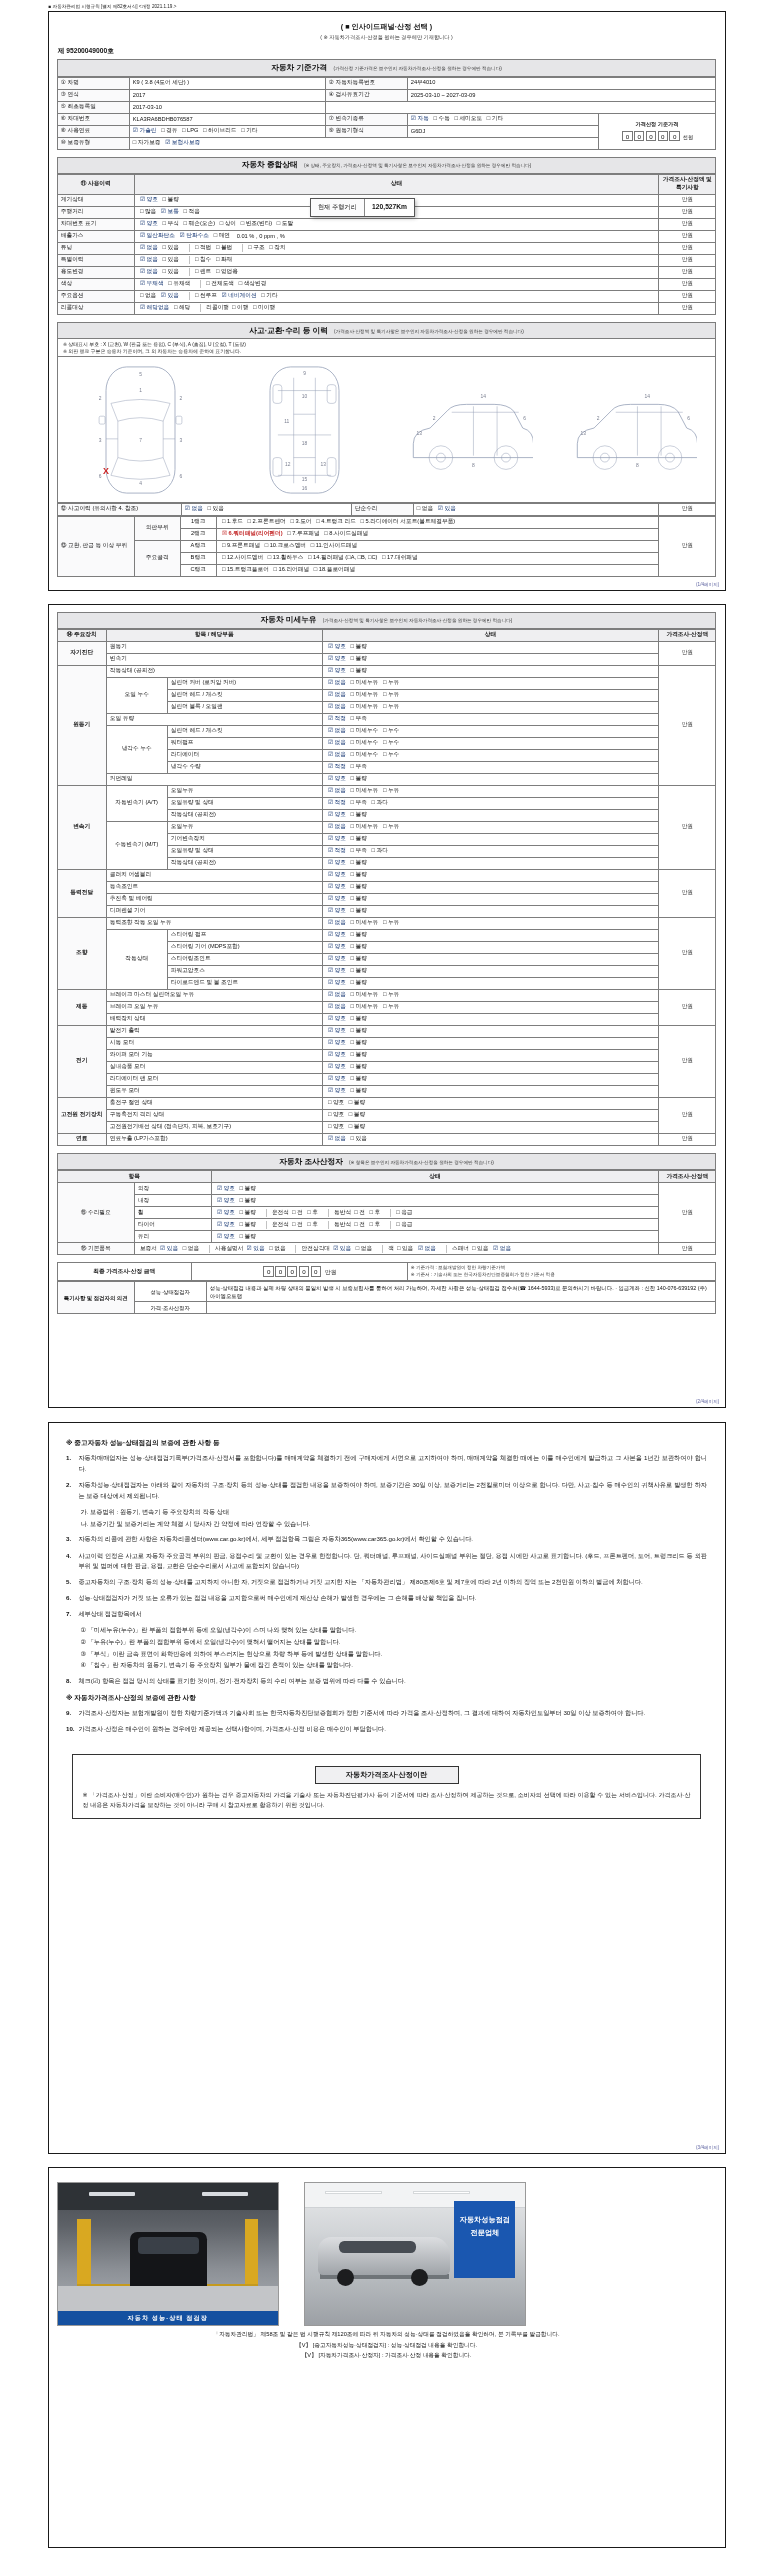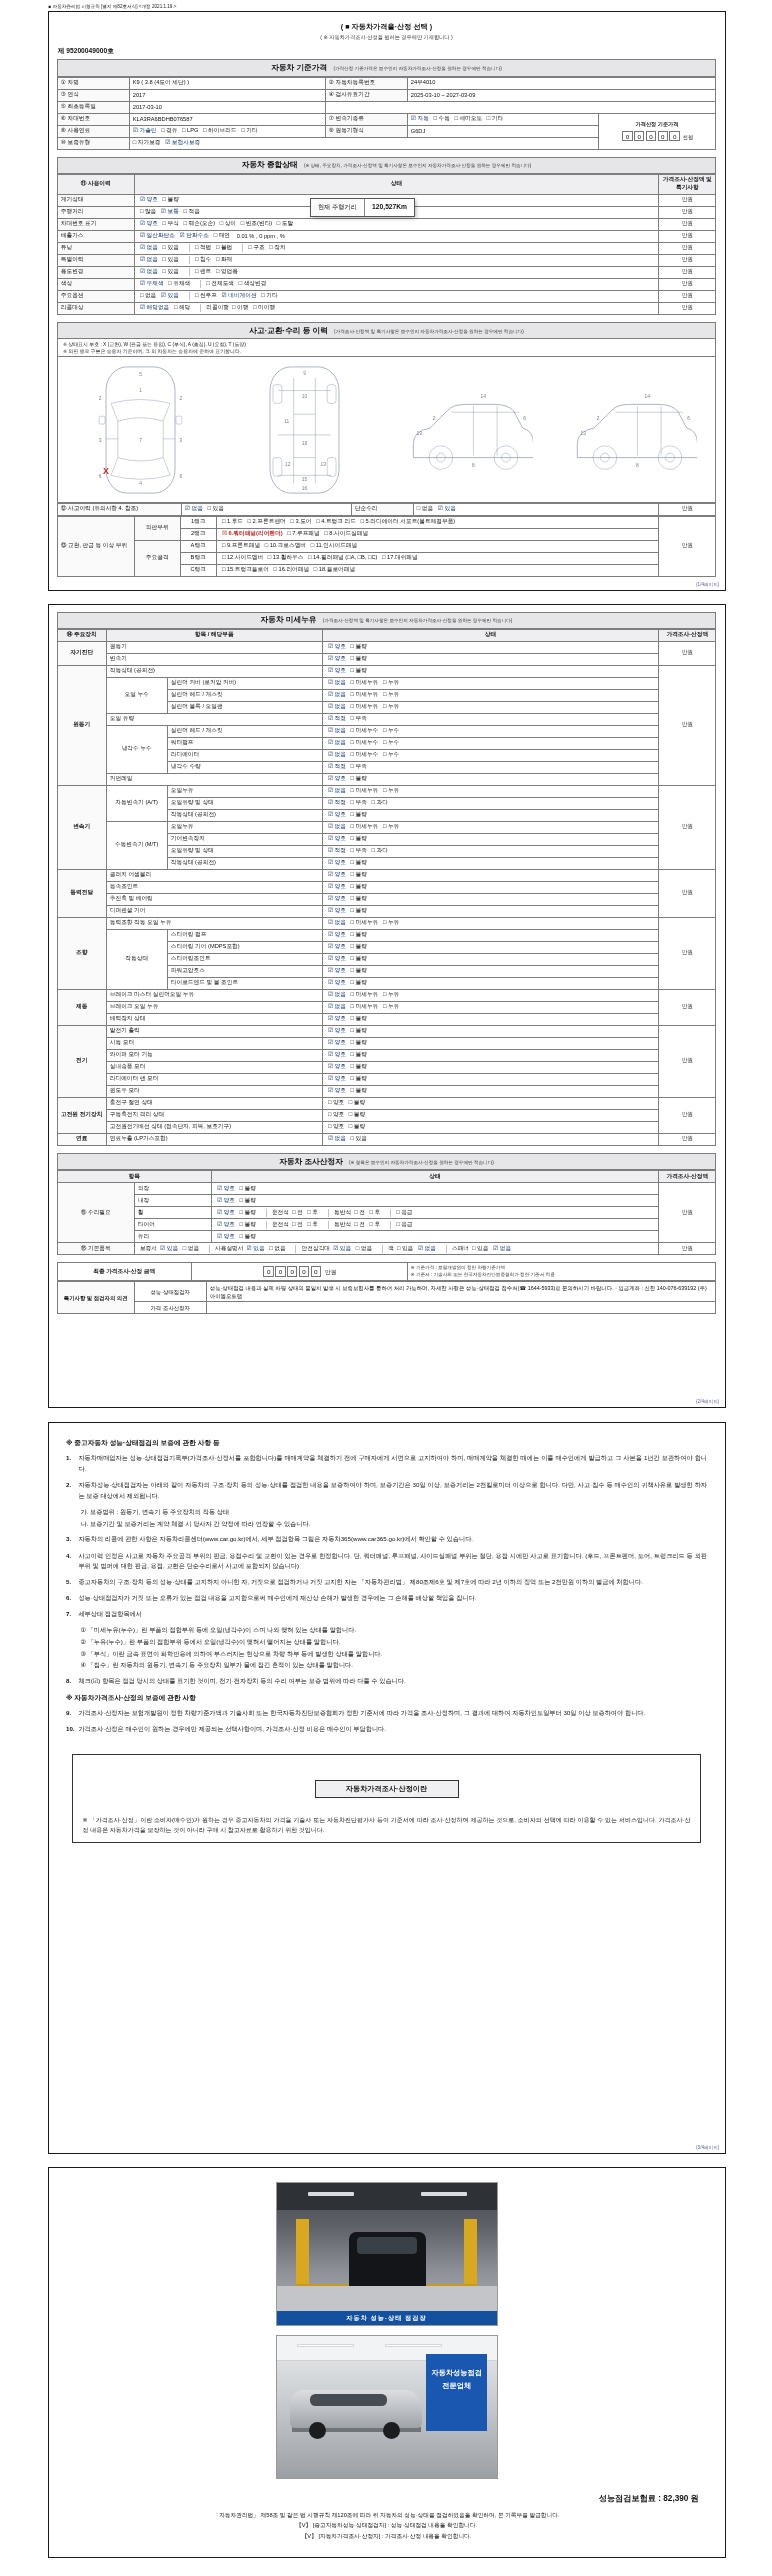--- a/index.html
+++ b/index.html
@@ -41,23 +41,23 @@
 .legend{border:0.5px solid #7d7d7d;border-top:none;padding:2.1px 5.2px;font-size:4.9px;color:#222;display:flex;flex-direction:column;gap:1px}
 .diagrams{border:0.5px solid #7d7d7d;border-top:none;display:flex;justify-content:space-around;padding:3.1px 1px}
 .diag{display:flex;justify-content:center}
 .nwrap{padding:3.1px 9.3px}
 .nhead{font-weight:bold;font-size:6.7px;margin:7.2px 0 2.1px}
 .nitem{display:flex;margin:5.2px 0;font-size:6.2px;line-height:1.75}
 .nno{width:12.4px;flex:none;font-weight:bold}
 .ntext{flex:1;text-align:justify}
 .nsub{margin:1px 0 1px 14.4px;font-size:6.2px;line-height:1.7}
 .valbox{border:0.8px solid #333;margin:11.3px 15.5px 4.1px;padding:7.2px 9.3px}
-.valtitle{width:144px;margin:17px auto;border:0.8px solid #333;text-align:center;font-weight:bold;font-size:7.2px;padding:3.1px 0;background:#f0f0f2}
+.valtitle{width:144px;margin:3px auto;border:0.8px solid #333;text-align:center;font-weight:bold;font-size:7.2px;padding:3.1px 0;background:#f0f0f2}
 .valtext{font-size:6px;line-height:1.7;margin-top:6.2px;text-align:justify}
-.photos{display:flex;flex-direction:column;align-items:center;gap:9px;padding:7.2px 0 3.1px}
+.photos{display:flex;flex-direction:row;align-items:center;gap:25px;padding:7.2px 0 3.1px}
 .photo{width:222px;height:144px;position:relative;overflow:hidden;border:0.5px solid #999}
 .p1{background:linear-gradient(#43474d 0%,#5d6167 30%,#8d9197 62%,#b4b8bc 100%)}
 .p1 .ph-ceiling{position:absolute;top:0;left:0;right:0;height:27px;background:#2e3236}
 .p1 .ph-light{position:absolute;top:9.3px;width:46px;height:4.1px;background:#d8dce0;border-radius:1px}
 .p1 .l1{left:31px}.p1 .l2{left:144px}
 .p1 .ph-post{position:absolute;top:36px;width:13.4px;height:82px;background:#d9a821}
 .p1 .ph-post.left{left:19.6px}.p1 .ph-post.right{right:19.6px}
 .p1 .ph-beam{position:absolute;top:101px;left:19.6px;right:19.6px;height:6.2px;background:#c59a1e}
 .p1 .ph-car{position:absolute;top:49px;left:72px;width:77px;height:58px;background:#141518;border-radius:7.2px 7.2px 4.1px 4.1px}
 .p1 .ph-car:before{content:"";position:absolute;top:5.2px;left:8.2px;right:8.2px;height:17.5px;background:#3a4048;border-radius:4.1px}
@@ -83,21 +83,21 @@
 </style>
 </head>
 <body>
 
 <div class="page">
  <div class="inner">
 
   <div class="formref">■ 자동차관리법 시행규칙 [별지 제82호서식] &lt;개정 2021.1.19.&gt;</div>
 
   <div class="sheet s1">
-    <div class="subtitle">( ■ 자동차가격을·산정 선택 )</div>
+    <div class="subtitle">( ■ 인사이드패널·산정 선택 )</div>
     <div class="subnote">( ※ 자동차가격조사·산정을 원하는 경우에만 기재합니다 )</div>
     <div class="docno">제 95200049000호</div>
 
     <div class="band">
       <span>자동차 기준가격</span>
       <span class="bnote">(가격산정 기준가격은 보수인지 자동차가격조사·산정을 원하는 경우에만 적습니다)</span>
     </div>
     <table>
       <colgroup>
             <col style="width:72px">
@@ -825,24 +825,20 @@
         <div class="ph-ceiling"></div>
         <div class="ph-light l1"></div>
         <div class="ph-light l2"></div>
         <div class="ph-lift"></div>
         <div class="ph-car"></div>
         <div class="ph-wheel w1"></div>
         <div class="ph-wheel w2"></div>
         <div class="ph-sign">자동차성능점검 전문업체</div>
       </div>
     </div>
-    <div class="fee">
-      <span>성능점검보험료 :</span>
-      <span>82,390 원</span>
-    </div>
     <div class="signline">「자동차관리법」 제58조 및 같은 법 시행규칙 제120조에 따라 위 자동차의 성능·상태를 점검하였음을 확인하며, 본 기록부를 발급합니다.</div>
     <div class="signline">【V】 [중고자동차성능·상태점검자] : 성능·상태점검 내용을 확인합니다.</div>
     <div class="signline">【V】 [자동차가격조사·산정자] : 가격조사·산정 내용을 확인합니다.</div>
 
   </div>
 
  </div>
 </div>
 
 

